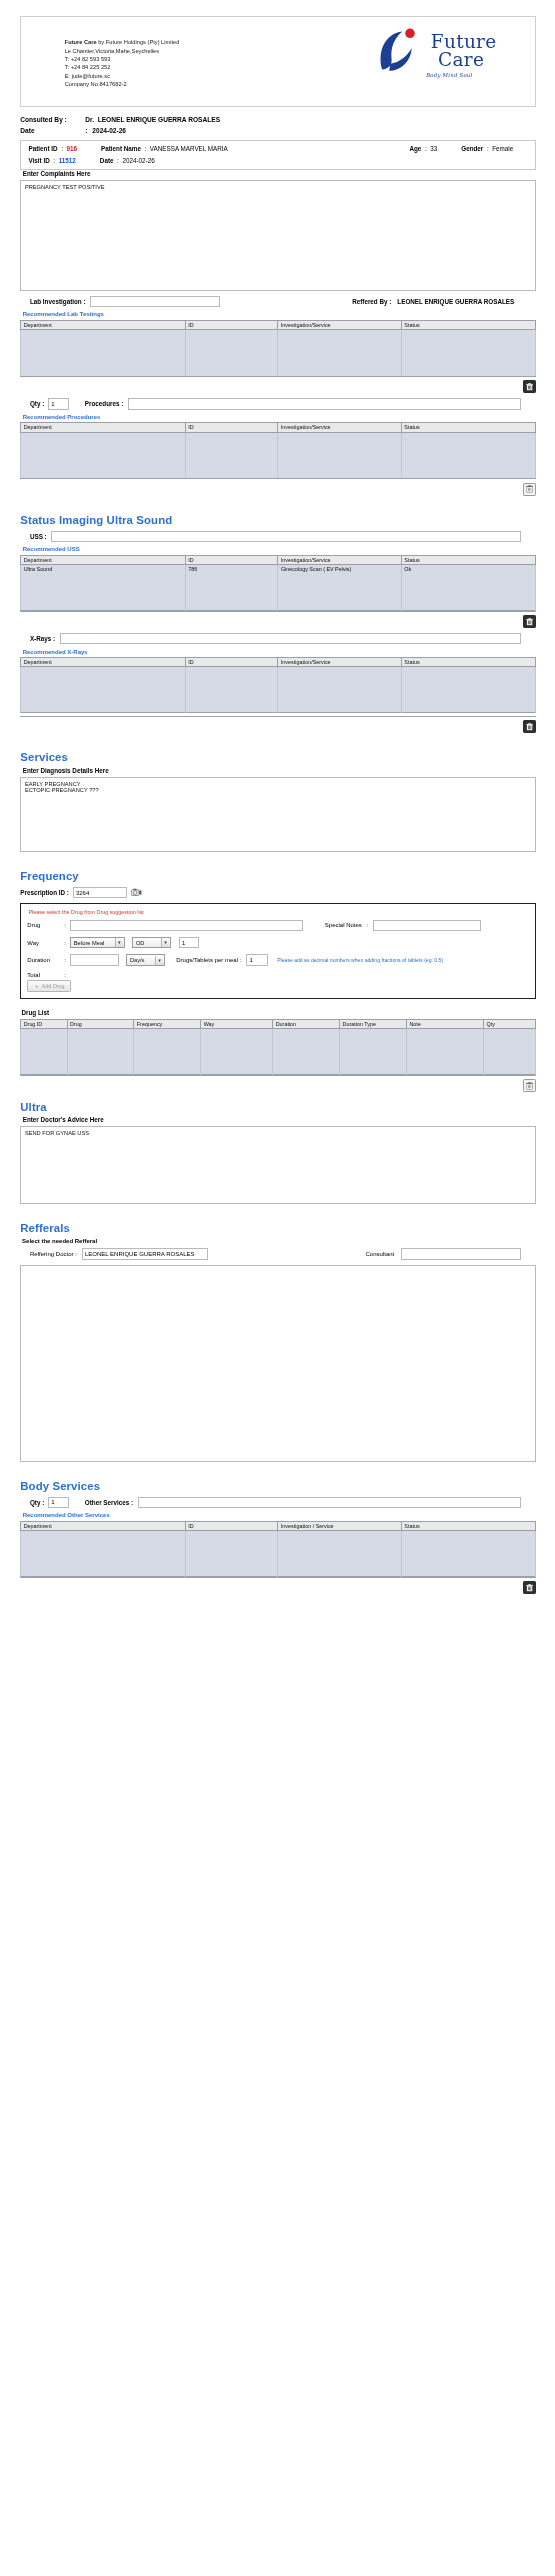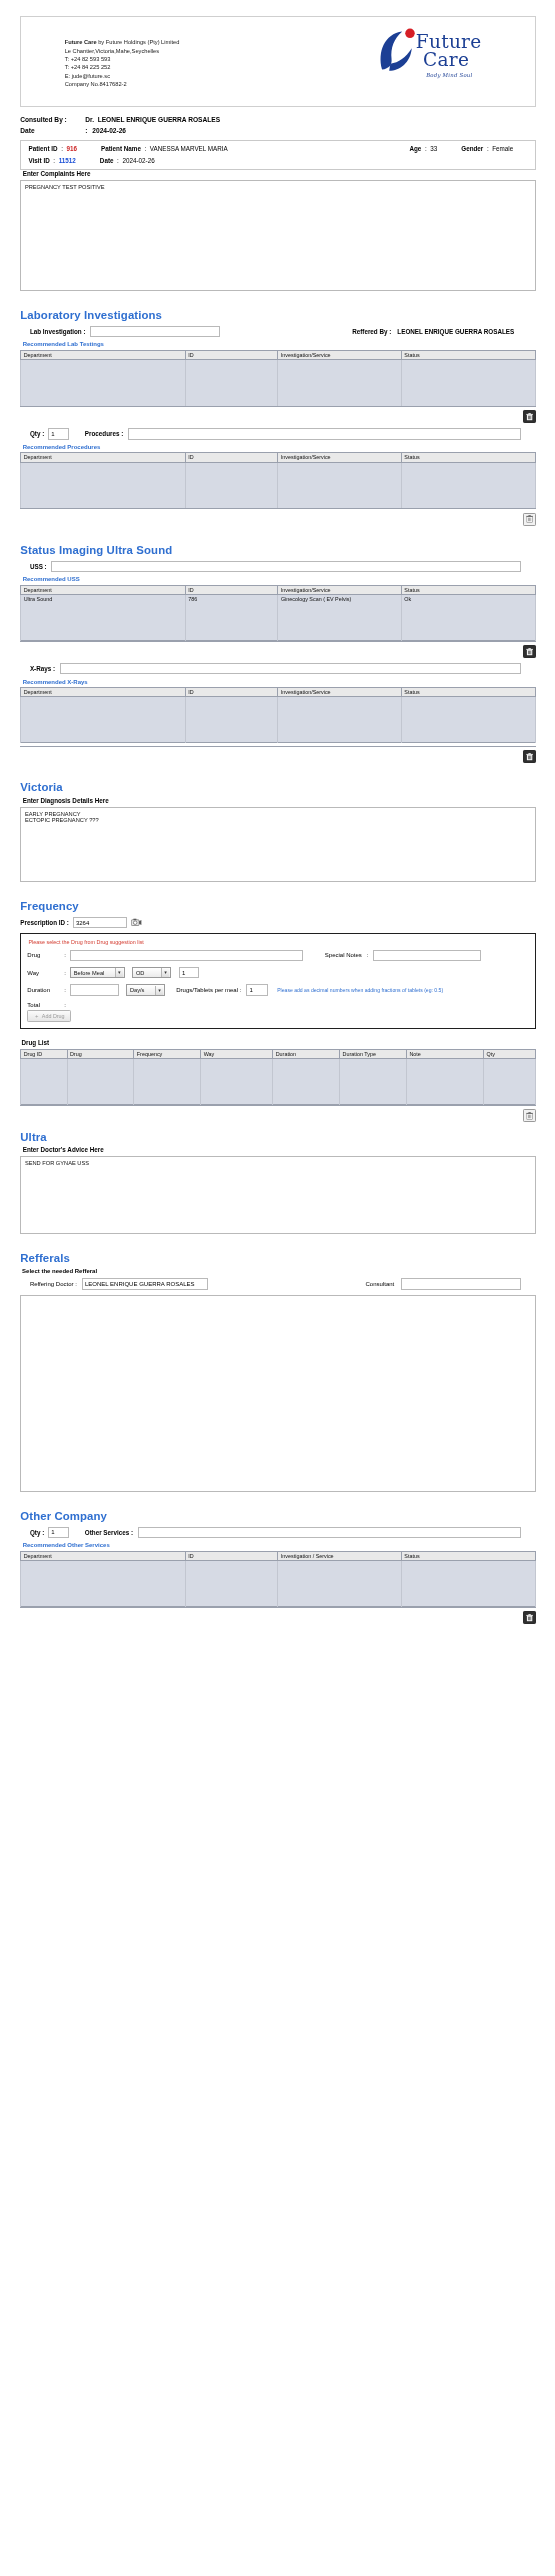--- a/index.html
+++ b/index.html
@@ -54,21 +54,21 @@
     position: absolute;
     left: 16.7px; top: 2.4px;
   }
   .logo-text {
     font-family: "DejaVu Serif", serif;
     color: #1c3f94;
     font-size: 18.5px;
     line-height: 0.95;
     text-align: left;
     position: absolute;
-    left: 57px;
+    left: 72px;
     top: 7.2px;
     letter-spacing: 0.3px;
   }
   .logo-text .c2 { margin-left: 7.2px; display: block; }
   .logo-tag {
     font-family: "DejaVu Serif", serif;
     font-style: italic;
     font-size: 5.4px;
     color: #1c3f94;
     margin-top: -1.2px;
@@ -365,21 +365,20 @@
       <span class="sp-40"></span>
       <span class="k">Date</span>
       <span class="v">:</span>
       <span class="v">2024-02-26</span>
     </div>
   </div>
 
   <div class="sub-label">Enter Complaints Here</div>
   <textarea class="ta ta-complaints" style="">PREGNANCY TEST POSITIVE</textarea>
 
-  <h2 class="sec">Laboratory  Investigations</h2>
   <div class="inline-row" style="margin-top:4.8px">
     <span style="margin-left:9.6px">Lab Investigation :</span>
     <input class="txt" style="width: 130px; margin-left: 4.8px;" value="">
     <span style="flex:1"></span>
     <span>Reffered By  :</span>
     <span style="margin-left:6px; font-weight:bold">LEONEL ENRIQUE GUERRA ROSALES</span>
     <span style="width:21.5px"></span>
   </div>
   <div class="rec-link">Recommended Lab Testings</div>
   <div class="grid-wrap">
@@ -609,21 +608,21 @@
         <rect x="1.5" y="3" width="9" height="9" fill="#f4f4f4"></rect>
         <rect x="0.5" y="1.5" width="11" height="1.6" fill="#f4f4f4"></rect>
         <rect x="4" y="0.2" width="4" height="1.4" fill="#f4f4f4"></rect>
         <rect x="3.4" y="4.4" width="1" height="6" fill="#2f2f2f"></rect>
         <rect x="5.5" y="4.4" width="1" height="6" fill="#2f2f2f"></rect>
         <rect x="7.6" y="4.4" width="1" height="6" fill="#2f2f2f"></rect>
       </svg>
     </div>
   </div>
 
-  <h2 class="sec">Victoria</h2>
+  <h2 class="sec">Services</h2>
   <div class="sub-label">Enter Diagnosis Details Here</div>
   <textarea class="ta ta-diagnosis" style="">EARLY PREGNANCY
 ECTOPIC PREGNANCY ???</textarea>
 
   <h2 class="sec">Frequency</h2>
   <div class="presc-row">
     <span>Prescription ID  :</span>
     <input class="txt" value="3264" style="">
     <span class="cam-ico">
       <svg width="10.8" height="8.4" viewBox="0 0 18 14">
@@ -767,21 +766,21 @@
   <div class="ref-sub">Select the needed Refferal</div>
   <div class="ref-row">
     <span style="margin-left:9.6px">Reffering Doctor :</span>
     <input class="txt" style="width: 126px; margin-left: 4.8px;" value="LEONEL ENRIQUE GUERRA ROSALES">
     <span style="flex:1"></span>
     <span>Consultant</span>
     <input class="txt" style="width: 120px; margin-left: 7.2px; margin-right: 14.3px;" value="">
   </div>
   <div class="ref-big"></div>
 
-  <h2 class="sec">Other Company</h2>
+  <h2 class="sec">Body Services</h2>
   <div class="inline-row" style="margin-top:4.8px">
     <span style="margin-left:9.6px">Qty :</span>
     <input class="txt" style="width: 21.5px; margin-left: 3.6px;" value="1">
     <span style="margin-left:15.5px">Other Services  :</span>
     <input class="txt" style="flex: 1 1 0%; margin-left: 4.8px; margin-right: 14.3px;" value="">
   </div>
   <div class="rec-link">Recommended Other Services</div>
   <div class="grid-wrap">
     <table class="grid">
       <thead>

